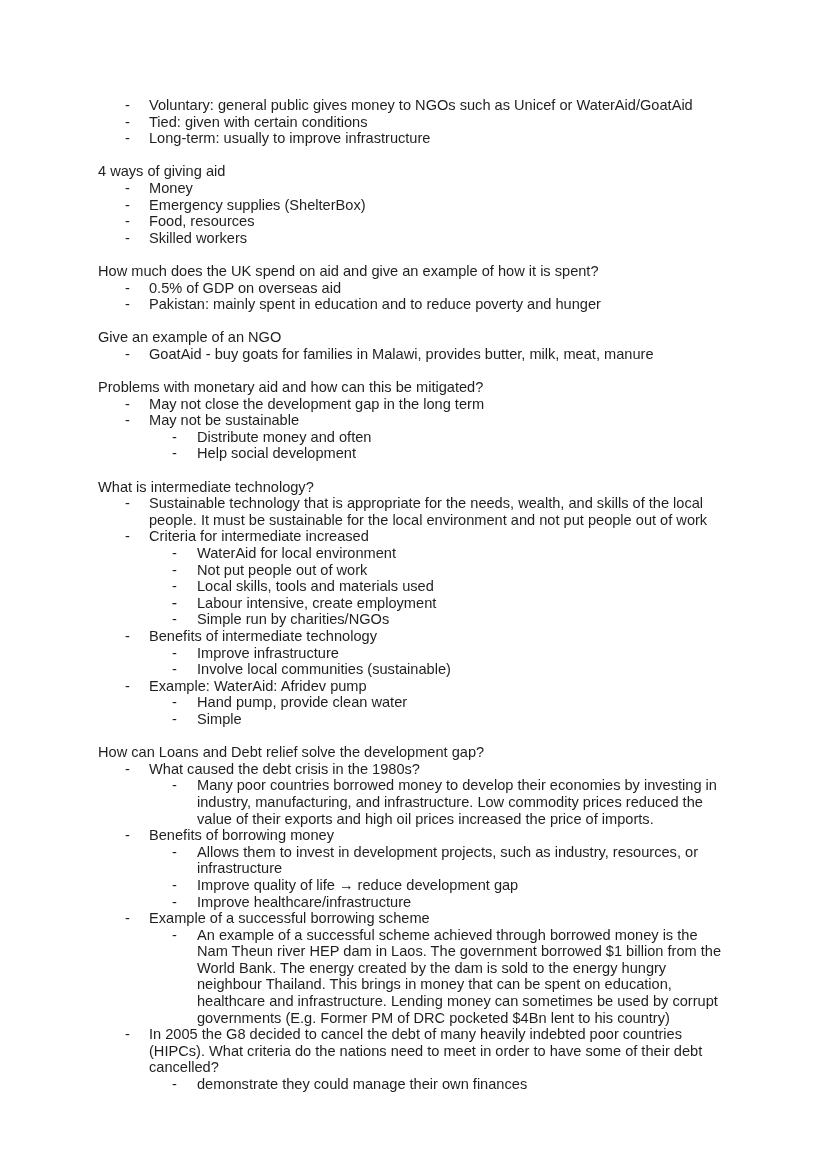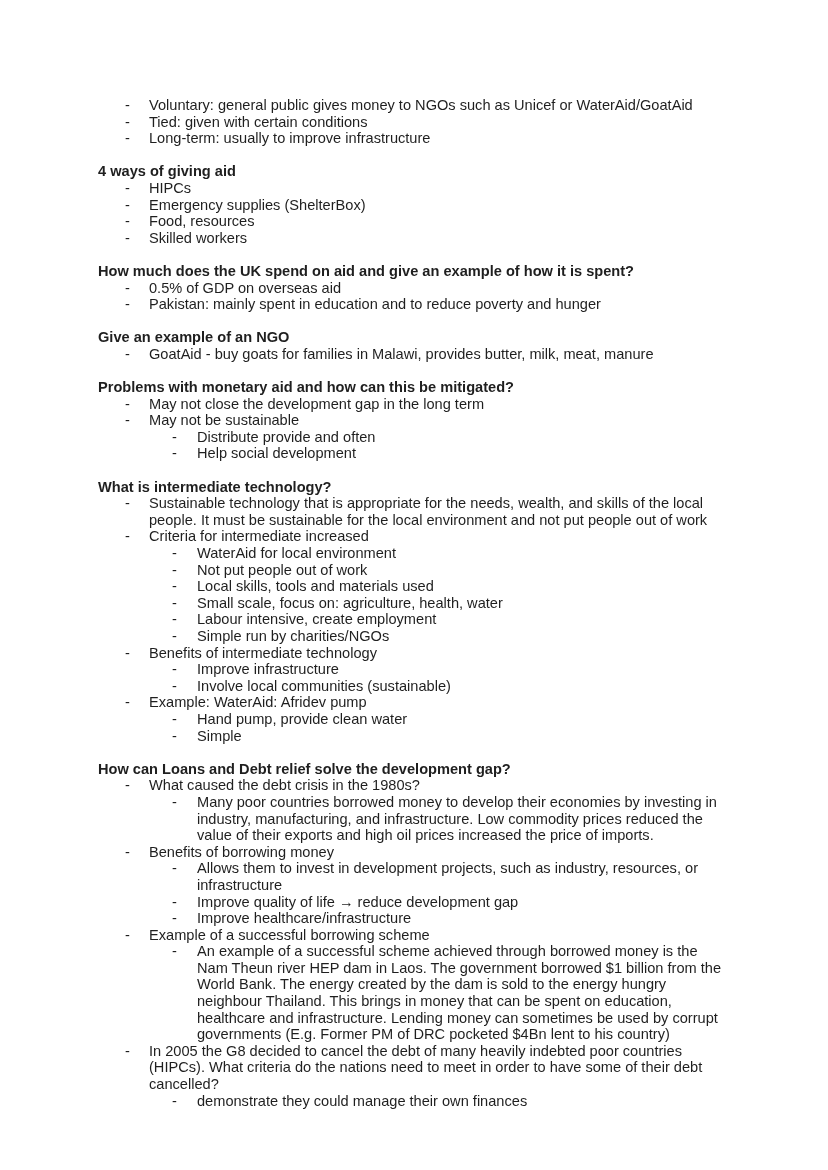--- a/index.html
+++ b/index.html
@@ -14,21 +14,21 @@
     box-sizing: border-box;
     background: #ffffff;
     padding: 97px 98px 0 98px;
     overflow: hidden;
     font-family: "Liberation Sans", sans-serif;
     font-size: 14.6px;
     line-height: 16.6px;
     color: #1f1f1f;
   }
   .section + .section { margin-top: 16.6px; }
-  .heading { font-weight: bold; }
+  .heading { font-weight: normal; }
   ul.bullet-list {
     list-style: none;
     margin: 0;
     padding: 0;
   }
   .bullet-item { position: relative; }
   .level-1 > .bullet-item { padding-left: 51px; }
   .level-1 > .bullet-item > .dash { position: absolute; left: 27px; top: 0; }
   .level-2 > .bullet-item { padding-left: 48px; }
   .level-2 > .bullet-item > .dash { position: absolute; left: 23px; top: 0; }
@@ -41,21 +41,21 @@
       <div class="section">
         <ul class="bullet-list level-1">
           <li class="bullet-item"><span class="dash">-</span><span class="text">Voluntary: general public gives money to NGOs such as Unicef or WaterAid/GoatAid</span></li>
           <li class="bullet-item"><span class="dash">-</span><span class="text">Tied: given with certain conditions</span></li>
           <li class="bullet-item"><span class="dash">-</span><span class="text">Long-term: usually to improve infrastructure</span></li>
         </ul>
       </div>
       <div class="section">
         <div class="heading">4 ways of giving aid</div>
         <ul class="bullet-list level-1">
-          <li class="bullet-item"><span class="dash">-</span><span class="text">HIPCs</span></li>
+          <li class="bullet-item"><span class="dash">-</span><span class="text">Money</span></li>
           <li class="bullet-item"><span class="dash">-</span><span class="text">Emergency supplies (ShelterBox)</span></li>
           <li class="bullet-item"><span class="dash">-</span><span class="text">Food, resources</span></li>
           <li class="bullet-item"><span class="dash">-</span><span class="text">Skilled workers</span></li>
         </ul>
       </div>
       <div class="section">
         <div class="heading">How much does the UK spend on aid and give an example of how it is spent?</div>
         <ul class="bullet-list level-1">
           <li class="bullet-item"><span class="dash">-</span><span class="text">0.5% of GDP on overseas aid</span></li>
           <li class="bullet-item"><span class="dash">-</span><span class="text">Pakistan: mainly spent in education and to reduce poverty and hunger</span></li>
@@ -65,34 +65,34 @@
         <div class="heading">Give an example of an NGO</div>
         <ul class="bullet-list level-1">
           <li class="bullet-item"><span class="dash">-</span><span class="text">GoatAid - buy goats for families in Malawi, provides butter, milk, meat, manure</span></li>
         </ul>
       </div>
       <div class="section">
         <div class="heading">Problems with monetary aid and how can this be mitigated?</div>
         <ul class="bullet-list level-1">
           <li class="bullet-item"><span class="dash">-</span><span class="text">May not close the development gap in the long term</span></li>
           <li class="bullet-item"><span class="dash">-</span><span class="text">May not be sustainable</span><ul class="bullet-list level-2">
-              <li class="bullet-item"><span class="dash">-</span><span class="text">Distribute provide and often</span></li>
+              <li class="bullet-item"><span class="dash">-</span><span class="text">Distribute money and often</span></li>
               <li class="bullet-item"><span class="dash">-</span><span class="text">Help social development</span></li>
             </ul></li>
         </ul>
       </div>
       <div class="section">
         <div class="heading">What is intermediate technology?</div>
         <ul class="bullet-list level-1">
           <li class="bullet-item"><span class="dash">-</span><span class="text">Sustainable technology that is appropriate for the needs, wealth, and skills of the local people. It must be sustainable for the local environment and not put people out of work</span></li>
           <li class="bullet-item"><span class="dash">-</span><span class="text">Criteria for intermediate increased</span><ul class="bullet-list level-2">
               <li class="bullet-item"><span class="dash">-</span><span class="text">WaterAid for local environment</span></li>
               <li class="bullet-item"><span class="dash">-</span><span class="text">Not put people out of work</span></li>
               <li class="bullet-item"><span class="dash">-</span><span class="text">Local skills, tools and materials used</span></li>
-              <li class="bullet-item"><span class="dash">-</span><span class="text">Small scale, focus on: agriculture, health, water</span></li>
+              <li class="bullet-item"><span class="dash">-</span></li>
               <li class="bullet-item"><span class="dash">-</span><span class="text">Labour intensive, create employment</span></li>
               <li class="bullet-item"><span class="dash">-</span><span class="text">Simple run by charities/NGOs</span></li>
             </ul></li>
           <li class="bullet-item"><span class="dash">-</span><span class="text">Benefits of intermediate technology</span><ul class="bullet-list level-2">
               <li class="bullet-item"><span class="dash">-</span><span class="text">Improve infrastructure</span></li>
               <li class="bullet-item"><span class="dash">-</span><span class="text">Involve local communities (sustainable)</span></li>
             </ul></li>
           <li class="bullet-item"><span class="dash">-</span><span class="text">Example: WaterAid: Afridev pump</span><ul class="bullet-list level-2">
               <li class="bullet-item"><span class="dash">-</span><span class="text">Hand pump, provide clean water</span></li>
               <li class="bullet-item"><span class="dash">-</span><span class="text">Simple</span></li>

